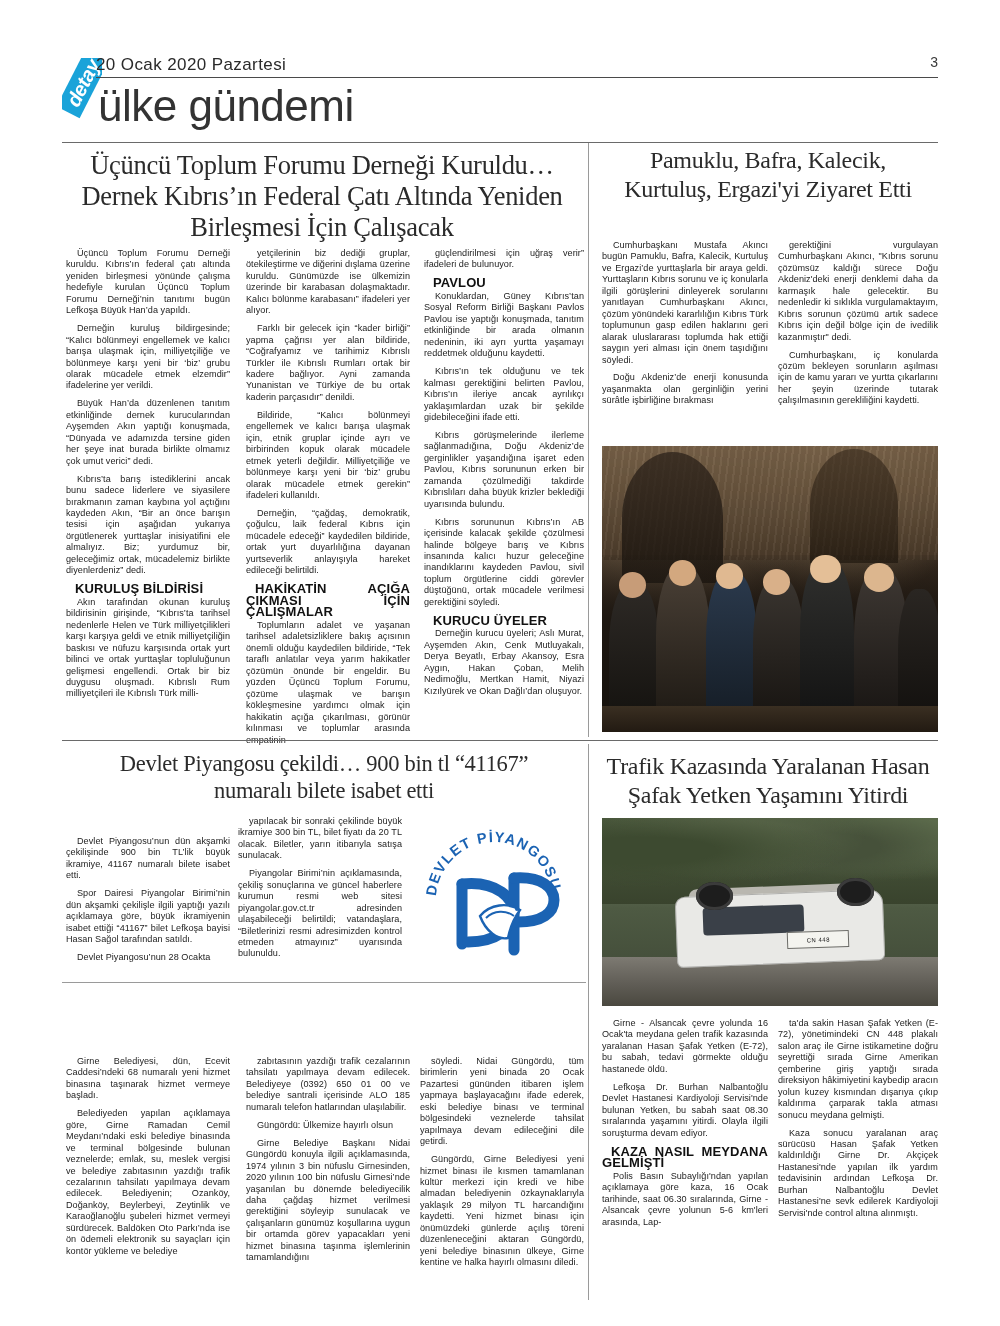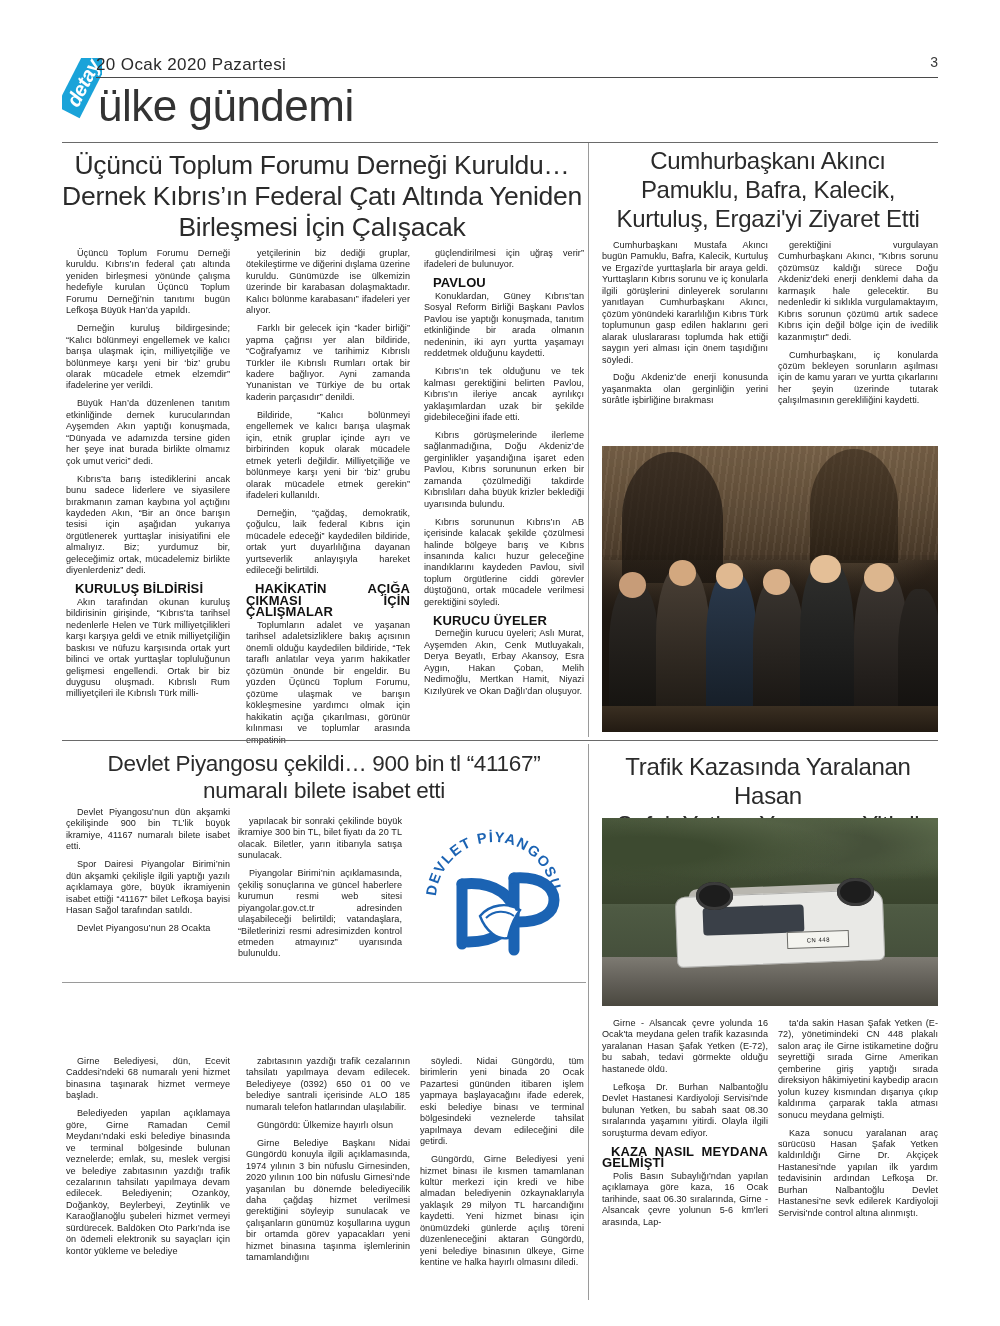--- a/index.html
+++ b/index.html
@@ -19,21 +19,21 @@
   .rule-top{position:absolute;left:34px;top:25px;right:0;height:1px;background:#4a4a4a;}
   .pageno{position:absolute;right:0;top:2px;font-size:14px;color:#3a3a3a;}
   .section-title{position:absolute;left:36px;top:27px;font-size:44px;font-weight:300;color:#333;
       letter-spacing:-.5px;line-height:54px;}
 
   
   .divider-v{position:absolute;background:#9a9a9a;width:1px;}
   .divider-h{position:absolute;background:#6a6a6a;height:1px;}
   .divider-h.thin{background:#9a9a9a;}
 
-  .hl{font-weight:300;color:#2b2b2b;text-align:center;letter-spacing:-.3px;}
+  .hl{font-weight:300;color:#2b2b2b;text-align:center;letter-spacing:-.3px;font-family:Liberation Serif, serif;}
   .hl1{font-size:26.5px;line-height:31px;}
   .hl2{font-size:24px;line-height:29px;}
   .hl3{font-size:22.5px;line-height:27px;}
 
   .col{position:absolute;font-size:9.1px;line-height:11.45px;text-align:justify;
       color:#232323;letter-spacing:.05px;-webkit-hyphens:none;hyphens:none;}
   .col p{margin:0 0 6.5px 0;text-indent:11px;}
   .sub{font-weight:bold;font-size:13px;line-height:11.6px;margin:4px 0 2px 0;text-indent:9px;
       letter-spacing:.1px;color:#111;}
 
@@ -135,21 +135,20 @@
       <p>Konuklardan, Güney Kıbrıs’tan Sosyal Reform Birliği Başkanı Pavlos Pavlou ise yaptığı konuşmada, tanıtım etkinliğinde bir arada olmanın nedeninin, iki ayrı yurtta yaşamayı reddetmek olduğunu kaydetti.</p>
       <p>Kıbrıs’ın tek olduğunu ve tek kalması gerektiğini belirten Pavlou, Kıbrıs’ın ileriye ancak ayrılıkçı yaklaşımlardan uzak bir şekilde gidebileceğini ifade etti.</p>
       <p>Kıbrıs görüşmelerinde ilerleme sağlanmadığına, Doğu Akdeniz’de gerginlikler yaşandığına işaret eden Pavlou, Kıbrıs sorununun erken bir zamanda çözülmediği takdirde Kıbrıslıları daha büyük krizler beklediği uyarısında bulundu.</p>
       <p>Kıbrıs sorununun Kıbrıs’ın AB içerisinde kalacak şekilde çözülmesi halinde bölgeye barış ve Kıbrıs insanında kalıcı huzur geleceğine inandıklarını kaydeden Pavlou, sivil toplum örgütlerine ciddi görevler düştüğünü, ortak mücadele verilmesi gerektiğini söyledi.</p>
       <div class="sub">KURUCU ÜYELER</div>
       <p>Derneğin kurucu üyeleri; Aslı Murat, Ayşemden Akın, Cenk Mutluyakalı, Derya Beyatlı, Erbay Akansoy, Esra Aygın, Hakan Çoban, Melih Nedimoğlu, Mertkan Hamit, Niyazi Kızılyürek ve Okan Dağlı’dan oluşuyor.</p>
     </div>
 
   <div style="position:absolute;left:598px;top:146px;width:340px;">
     <div class="hl hl2" id="hl-akinci">
-        <div>Cumhurbaşkanı Akıncı</div>
         <div>Pamuklu, Bafra, Kalecik,</div>
         <div>Kurtuluş, Ergazi'yi Ziyaret Etti</div>
       </div>
   </div>
   <div class="col" style="left:602px;top:240px;width:166px;height:200px;text-align:justify;" id="ak-c1">
       <p>Cumhurbaşkanı Mustafa Akıncı bugün Pamuklu, Bafra, Kalecik, Kurtuluş ve Ergazi’de yurttaşlarla bir araya geldi. Yurttaşların Kıbrıs sorunu ve iç konularla ilgili görüşlerini dinleyerek sorularını yanıtlayan Cumhurbaşkanı Akıncı, çözüm yönündeki kararlılığın Kıbrıs Türk toplumunun gasp edilen haklarını geri alarak uluslararası toplumda hak ettiği saygın yeri alması için önem taşıdığını söyledi.</p>
       <p>Doğu Akdeniz’de enerji konusunda yaşanmakta olan gerginliğin yerini sürâtle işbirliğine bırakması</p>
     </div>
   <div class="col" style="left:778px;top:240px;width:160px;height:200px;text-align:justify;" id="ak-c2">
       <p>gerektiğini vurgulayan Cumhurbaşkanı Akıncı, "Kıbrıs sorunu çözümsüz kaldığı sürece Doğu Akdeniz'deki enerji denklemi daha da karmaşık hale gelecektir. Bu nedenledir ki sıklıkla vurgulamaktayım, Kıbrıs sorunun çözümü artık sadece Kıbrıs için değil bölge için de ivedilik kazanmıştır" dedi.</p>
@@ -180,21 +179,21 @@
   </div>
 
   <div class="divider-h" style="left:62px;top:740px;width:876px;"></div>
 
   <div style="position:absolute;left:62px;top:750px;width:524px;">
     <div class="hl hl3" id="hl-piyango">
         <div>Devlet Piyangosu çekildi… 900 bin tl “41167”</div>
         <div>numaralı bilete isabet etti</div>
       </div>
   </div>
-  <div class="col" style="left:66px;top:807px;width:164px;height:160px;" id="py-c1">
+  <div class="col" style="left:66px;top:836px;width:164px;height:160px;" id="py-c1">
       <p>Devlet Piyangosu’nun dün akşamki çekilişinde 900 bin TL’lik büyük ikramiye, 41167 numaralı bilete isabet etti.</p>
       <p>Spor Dairesi Piyangolar Birimi’nin dün akşamki çekilişle ilgili yaptığı yazılı açıklamaya göre, büyük ikramiyenin isabet ettiği “41167” bilet Lefkoşa bayisi Hasan Sağol tarafından satıldı.</p>
       <p>Devlet Piyangosu’nun 28 Ocakta</p>
     </div>
   <div class="col" style="left:238px;top:816px;width:164px;height:160px;" id="py-c2">
       <p>yapılacak bir sonraki çekilinde büyük ikramiye 300 bin TL, bilet fiyatı da 20 TL olacak. Biletler, yarın itibarıyla satışa sunulacak.</p>
       <p>Piyangolar Birimi’nin açıklamasında, çekiliş sonuçlarına ve güncel haberlere kurumun resmi web sitesi piyangolar.gov.ct.tr adresinden ulaşabileceği belirtildi; vatandaşlara, “Biletlerinizi resmi adresimizden kontrol etmeden atmayınız” uyarısında bulunuldu.</p>
     </div>
 
   <div class="dp-logo" style="left:418px;top:818px;">

